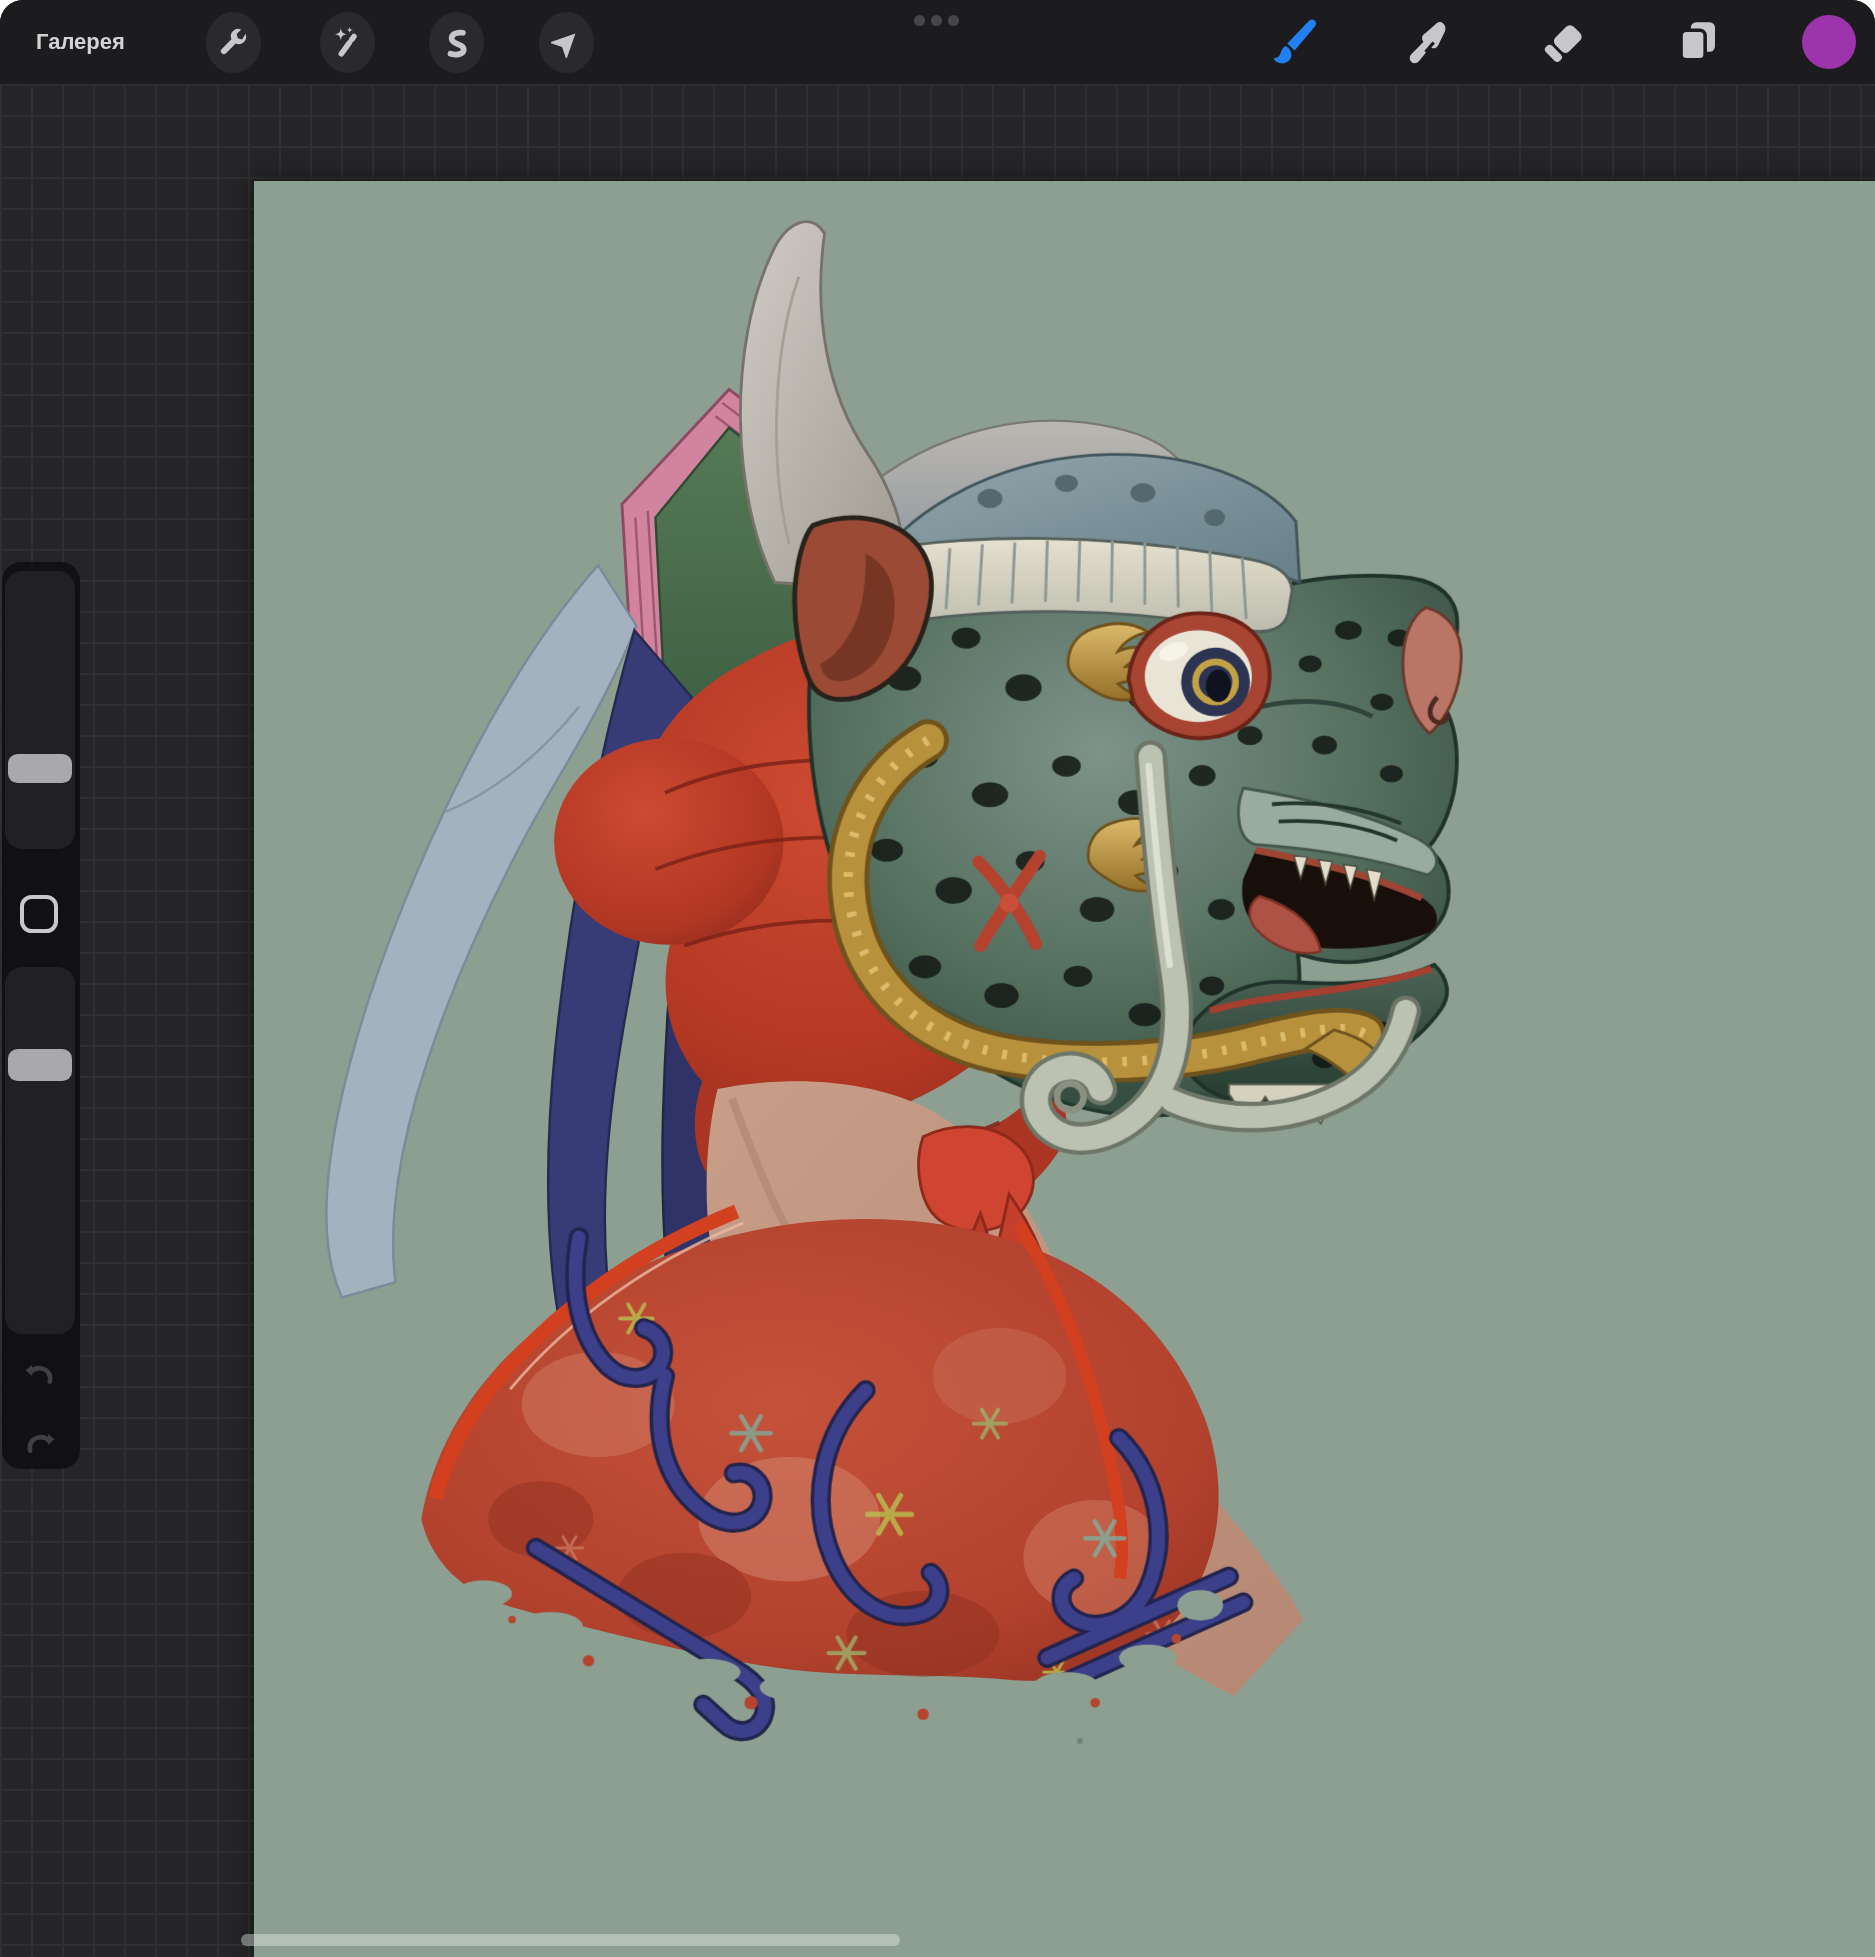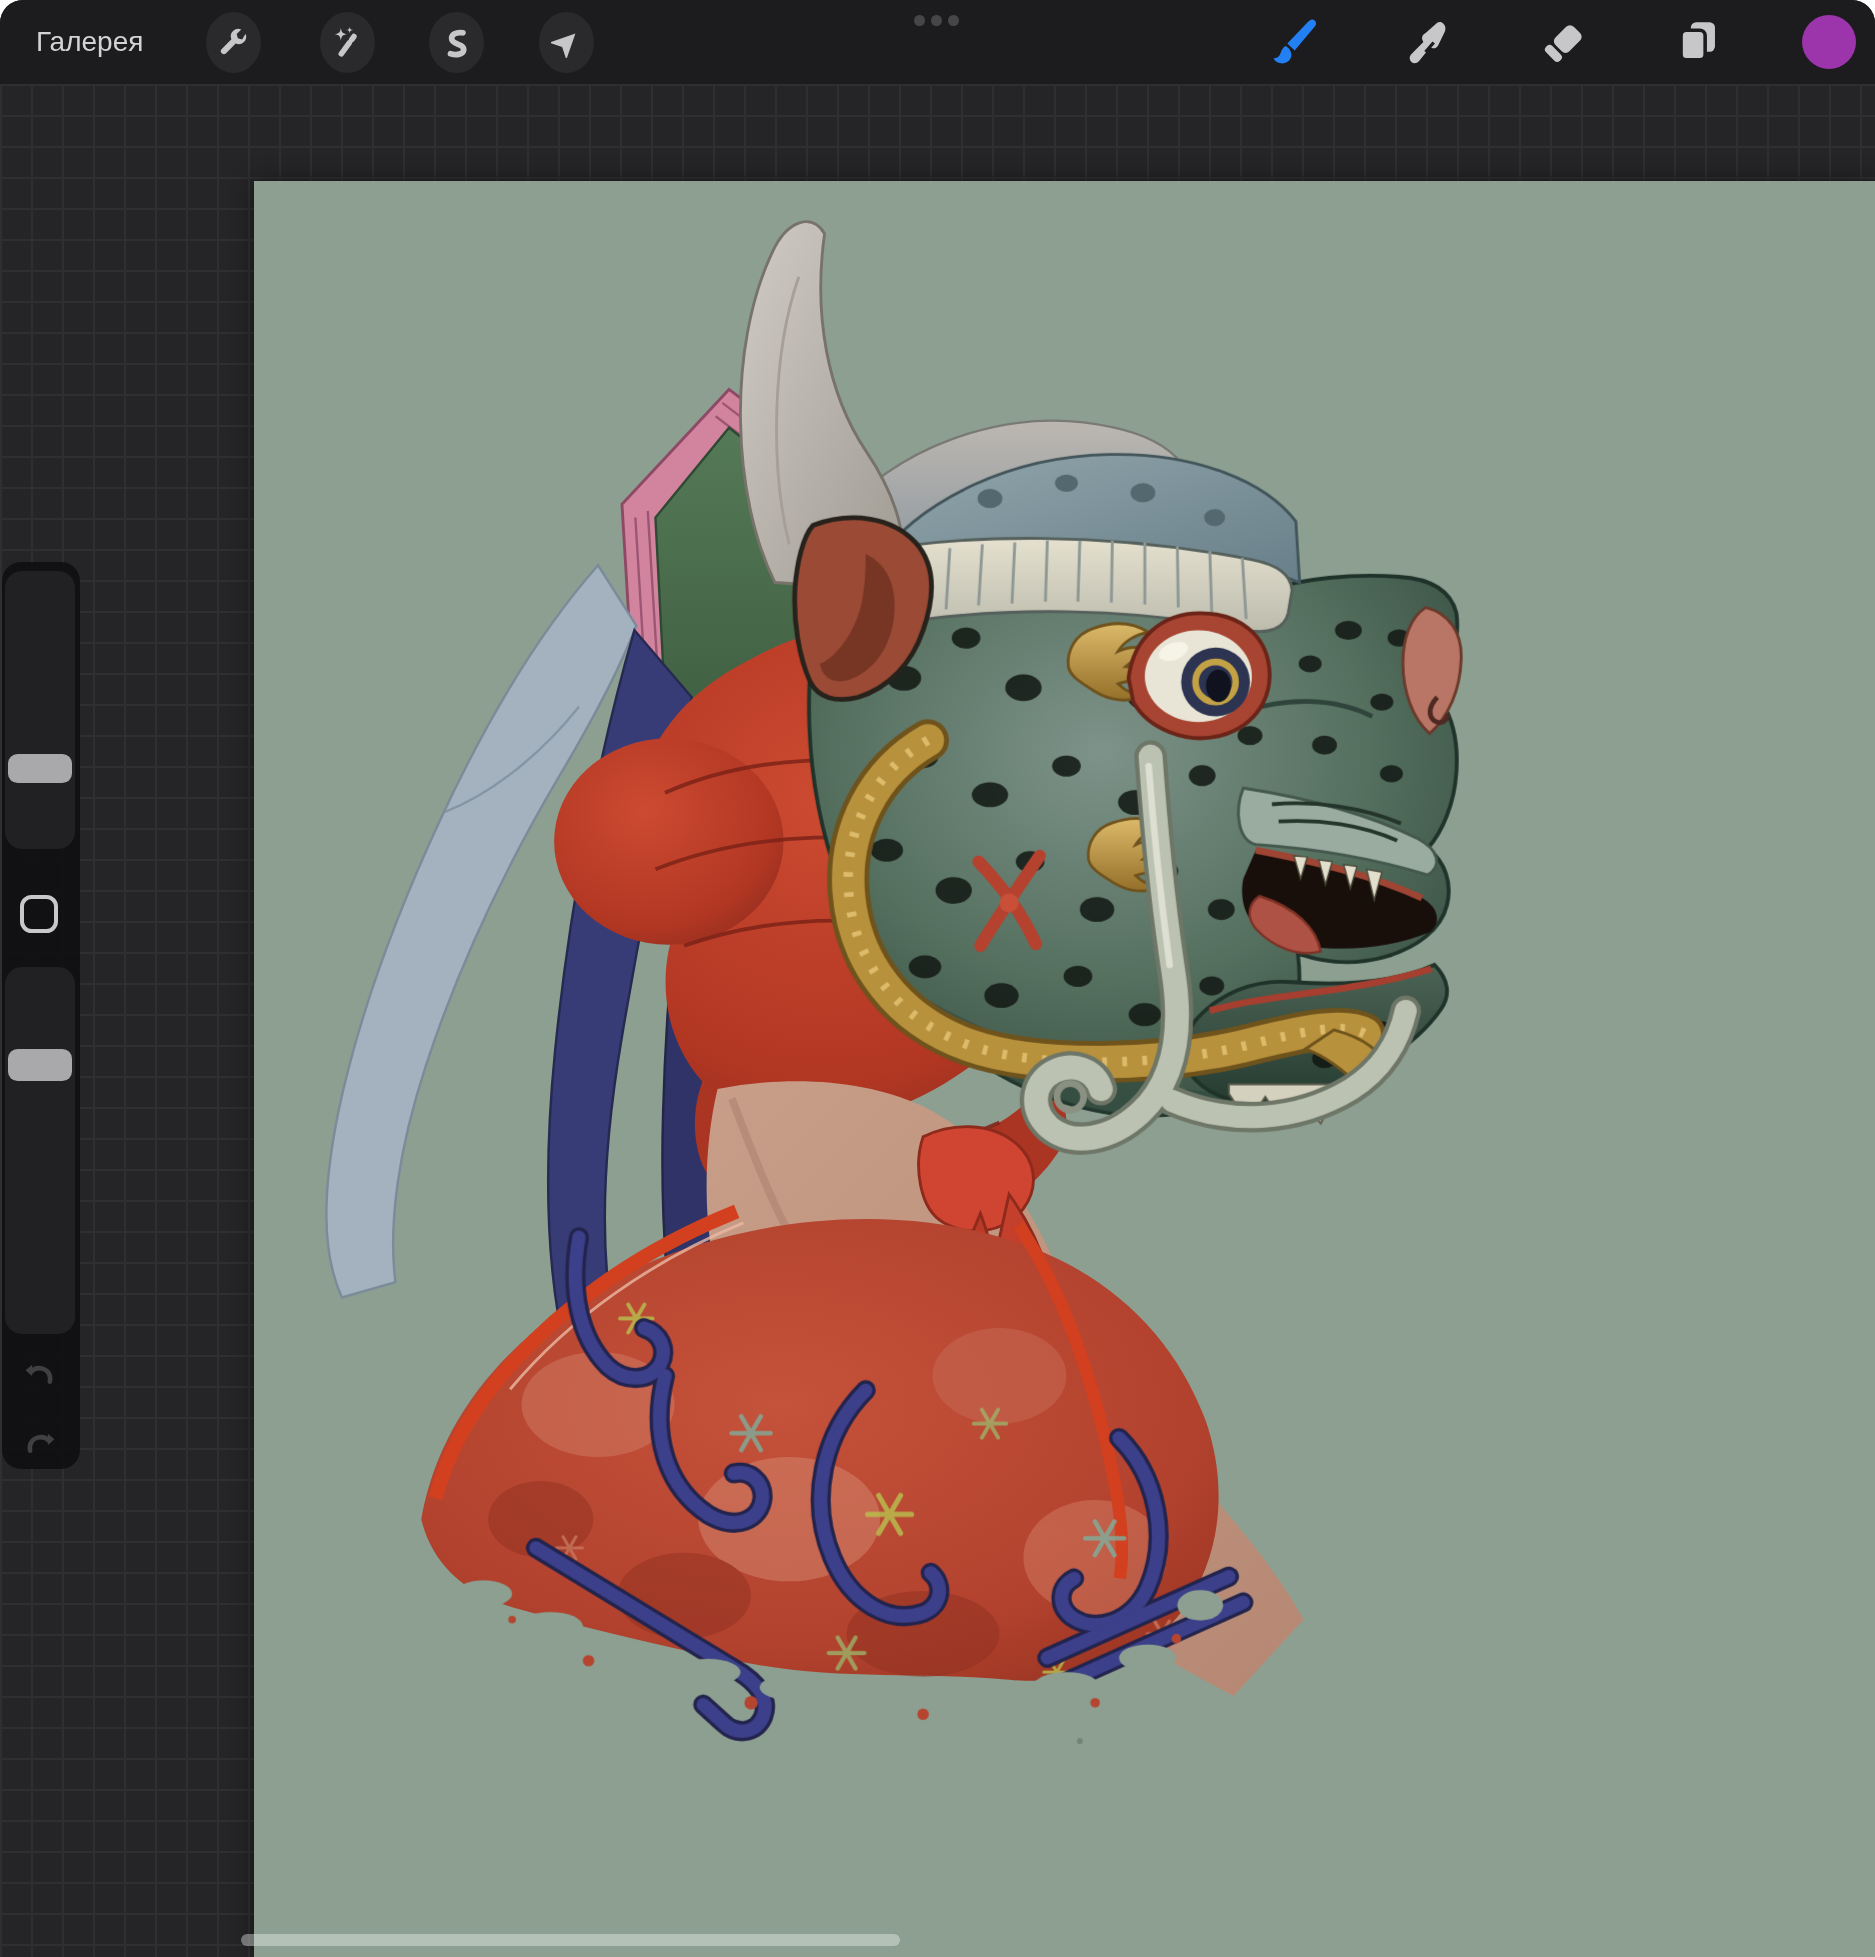--- a/index.html
+++ b/index.html
@@ -4,21 +4,21 @@
 <style>
   html,body{margin:0;padding:0;background:#ffffff;}
   *{box-sizing:border-box;}
   .app{position:relative;width:1875px;height:1958px;background:#ffffff;font-family:"Liberation Sans",sans-serif;overflow:hidden;}
   .screen{position:absolute;inset:0;border-radius:23px 23px 0 0;overflow:hidden;
     background-color:#252527;
     background-image:linear-gradient(#2f2f31 1.9px,transparent 1.9px),linear-gradient(90deg,#2f2f31 1.9px,transparent 1.9px);
     background-size:31px 31px;background-position:0 84px;}
   
   .toolbar{position:absolute;top:0;left:0;right:0;height:84px;background:#1c1c1e;z-index:30;}
-  .gallery{position:absolute;left:36px;top:0;height:60px;line-height:84px;font-size:28px;color:#d3d3d5;cursor:pointer;}
+  .gallery{position:absolute;left:36px;top:0;height:60px;line-height:84px;font-size:22px;color:#d3d3d5;cursor:pointer;font-weight:bold;}
   .tbtn{position:absolute;top:11.5px;width:55px;height:61px;border:none;border-radius:50%;background:#2a2a2c;
     display:flex;align-items:center;justify-content:center;cursor:pointer;padding:0;}
   .tbtn svg{display:block;}
   .rbtn{position:absolute;top:0;height:84px;width:54px;background:transparent;border:none;display:flex;align-items:center;justify-content:center;cursor:pointer;padding:0;}
   .dots{position:absolute;left:914px;top:15.3px;display:flex;gap:6.7px;cursor:pointer;}
   .dots i{width:10.5px;height:10.5px;border-radius:50%;background:#464648;display:block;}
   .swatch{position:absolute;left:1802px;top:15.3px;width:54px;height:54px;border-radius:50%;border:none;background:#9c34ab;cursor:pointer;padding:0;}
   
   .sidebar{position:absolute;left:1.9px;top:562px;width:78px;height:907px;background:rgba(17,17,19,0.96);border-radius:19px;z-index:25;}
   .track{position:absolute;left:2.9px;width:70px;background:#212123;border-radius:17px;cursor:pointer;}

